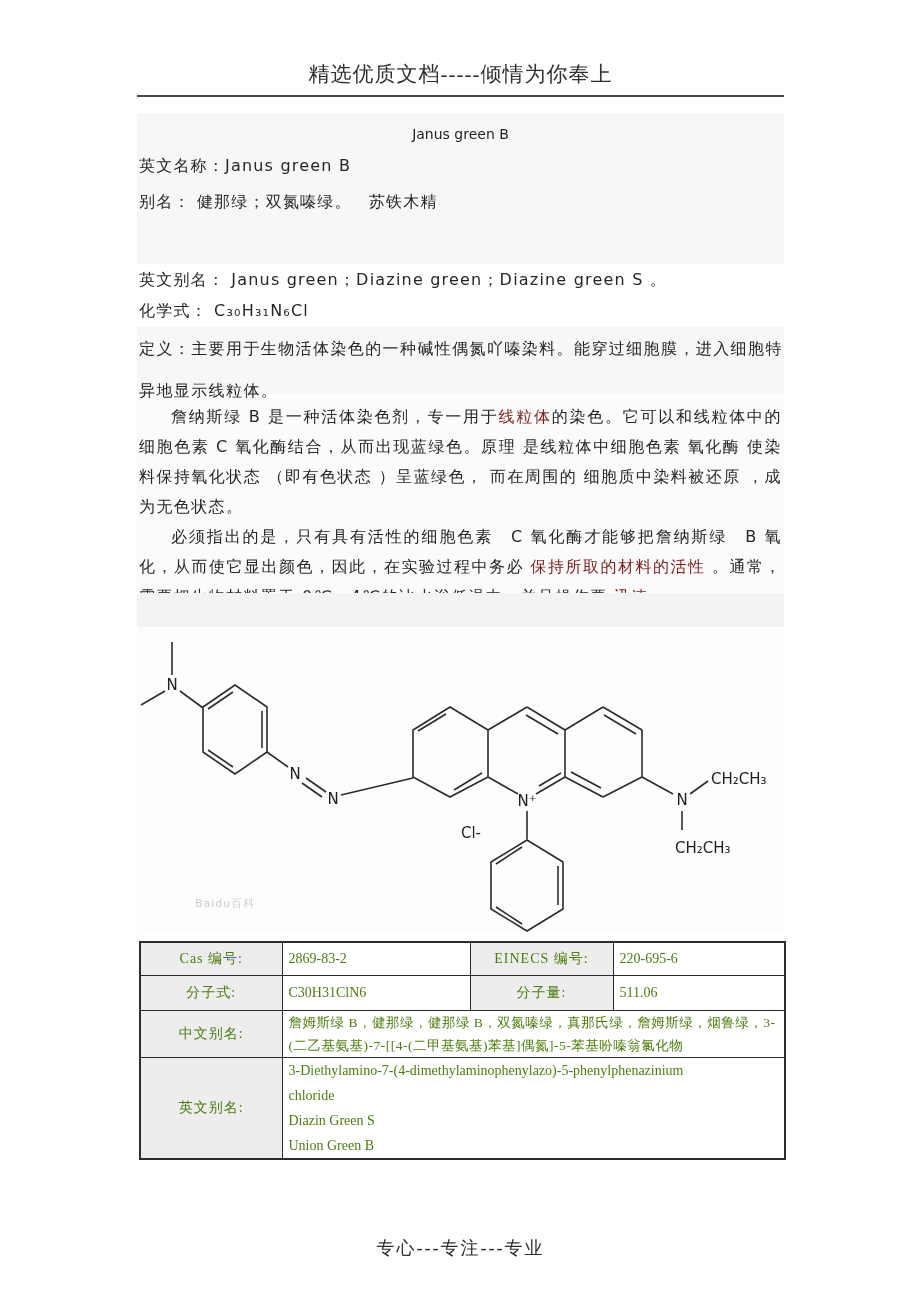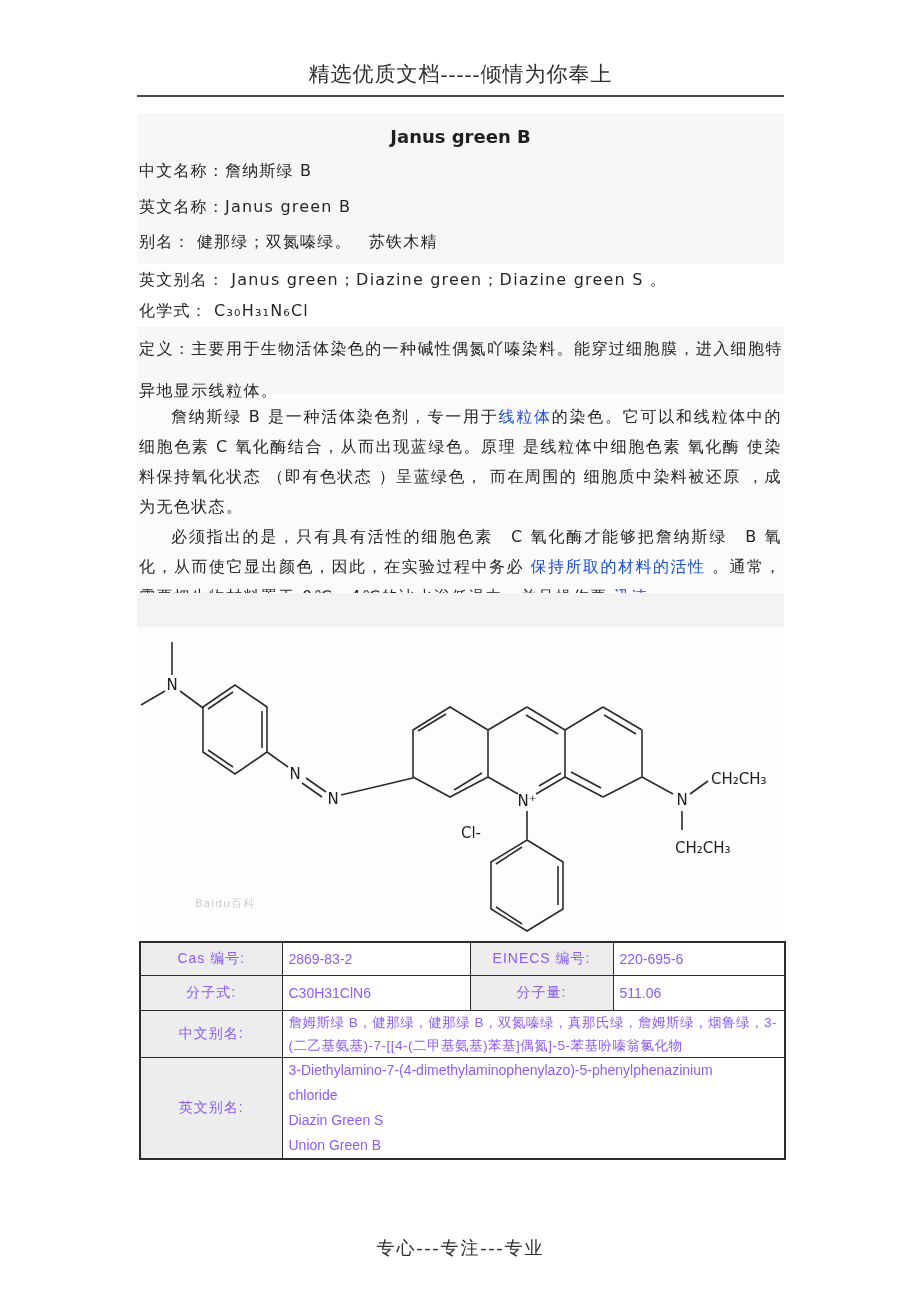--- a/index.html
+++ b/index.html
@@ -9,40 +9,40 @@
     color:#262626;overflow:hidden;
   }
   .content{position:absolute;left:137px;top:0;width:647px;}
   .abs{position:absolute;left:0;width:647px;box-sizing:border-box;}
   .header-text{
     top:60px;text-align:center;font-size:21px;color:#2f2f2f;
     font-family:"Liberation Serif","DejaVu Serif",serif;letter-spacing:1px;
   }
   .header-rule{top:95px;height:2px;background:#4a4a4a;}
   .block-a{top:113px;height:151px;background:#f7f7f7;}
-  .doc-title{margin:13px 0 6px 0;text-align:center;font-size:18px;color:#1f1f1f;font-weight:700;}
+  .doc-title{margin:13px 0 6px 0;text-align:center;font-size:14px;color:#1f1f1f;font-weight:400;}
   .field-line{padding-left:2px;font-size:16px;line-height:35.5px;letter-spacing:1.2px;white-space:nowrap;}
   .block-b{top:264px;height:63px;background:#ffffff;}
   .block-b .field-line{line-height:31px;}
   .block-c{top:327px;height:67px;background:#f7f7f7;padding-top:1px;}
   .def-text{padding-left:2px;font-size:16px;line-height:42px;letter-spacing:1.4px;}
   .block-d{top:398px;height:195px;background:#fbfbfb;padding-top:4px;}
   .para{margin:0;padding:0 2px;font-size:16px;line-height:30px;letter-spacing:1.4px;text-indent:2em;text-align:justify;}
-  .red{color:#1d4ed8;margin-top:48px;}
+  .red{color:#7f1d1d;margin-top:48px;}
   .strip{top:593px;height:34px;background:#f3f3f3;}
   .structure-area{top:627px;height:305px;background:#fdfdfd;}
   .structure-area svg{display:block;}
   .bond{stroke:#2b2b2b;stroke-width:1.6;fill:none;}
   .atom{font-size:15px;fill:#1f1f1f;font-family:"DejaVu Sans","Liberation Sans",sans-serif;}
   .watermark{font-size:11px;fill:#cccccc;letter-spacing:1px;}
   .chem-table{
     position:absolute;left:2px;top:941px;width:645px;
     border-collapse:collapse;table-layout:fixed;
-    font-family:Liberation Sans, sans-serif;
-    font-size:14px;color:#8b5cf6;
+    font-family:Liberation Serif, serif;
+    font-size:14px;color:#4d7c0f;
   }
   .chem-table td{border:1.5px solid #2b2b2b;padding:0 6px;overflow:hidden;}
   .chem-table{border:2px solid #2b2b2b;}
   td.lbl{background:#ededed;text-align:center;letter-spacing:1px;}
   td.val{background:#ffffff;text-align:left;margin-left:46px;}
   td.wide{letter-spacing:0.5px;font-size:13.5px;line-height:23px;}
   .en-line{line-height:25px;white-space:nowrap;}
   .footer-text{
     top:1236px;text-align:center;font-size:18px;color:#2f2f2f;
     font-family:"Liberation Serif","DejaVu Serif",serif;letter-spacing:2px;
@@ -51,21 +51,20 @@
 </head>
 <body>
 
 <div class="content">
 
   <div class="abs header-text">精选优质文档-----倾情为你奉上</div>
   <div class="abs header-rule"></div>
 
   <div class="abs block-a">
     <div class="doc-title">Janus green B</div>
-    <div class="field-line">中文名称：詹纳斯绿 B</div>
     <div class="field-line">英文名称：Janus green B</div>
     <div class="field-line">别名： 健那绿；双氮嗪绿。　苏铁木精</div>
   </div>
 
   <div class="abs block-b">
     <div class="field-line">英文别名：  Janus green；Diazine green；Diazine green S 。</div>
     <div class="field-line">化学式：  C₃₀H₃₁N₆Cl</div>
   </div>
 
   <div class="abs block-c">

